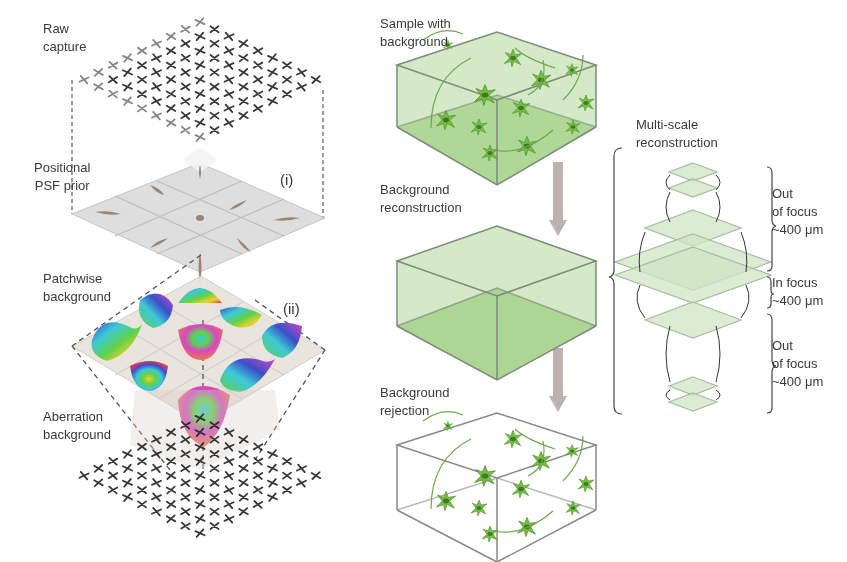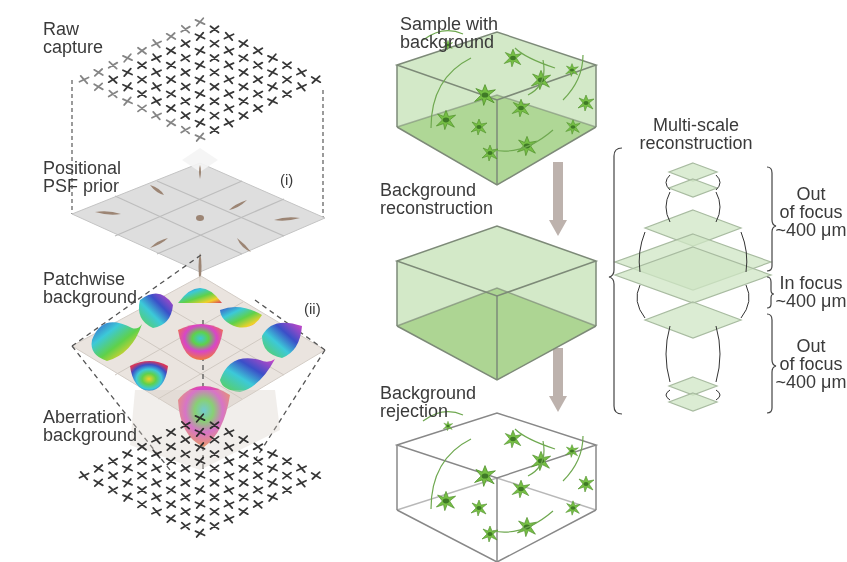--- a/index.html
+++ b/index.html
@@ -1,20 +1,20 @@
 <!DOCTYPE html>
 <html><head>
 <meta charset="utf-8">
 <style>
   html, body { margin: 0; padding: 0; background: #ffffff; }
   body { width: 847px; height: 562px; position: relative; overflow: hidden;
          font-family: "Liberation Sans", sans-serif; color: #333333; }
   svg.canvas { position: absolute; left: 0; top: 0; }
-  .lbl { position: absolute; font-size: 18px; line-height: 18px; color: #3a3a3a; white-space: pre-line; }
-  .lbl.center { text-align: center; }
+  .lbl { position: absolute; font-size: 13px; line-height: 18px; color: #3a3a3a; white-space: pre-line; }
+  .lbl.center { }
   .tag { position: absolute; font-size: 15px; color: #3a3a3a; }
 </style>
 </head>
 <body>
 
 <svg class="canvas" width="847" height="562" viewBox="0 0 847 562" xmlns="http://www.w3.org/2000/svg">
   <defs>
     <linearGradient id="zern1" x1="0" y1="0" x2="1" y2="1">
       <stop offset="0" stop-color="#3b4fc8"></stop>
       <stop offset="0.3" stop-color="#3cc9d8"></stop>
@@ -379,30 +379,30 @@
   <g stroke="#444" stroke-width="1.2" fill="none">
     <path d="M622,148 q-8,0 -8,8 L614,270 q0,6 -5,7 q5,1 5,7 L614,406 q0,8 8,8"></path>
     <path d="M767,167 q5,0 5,6 L772,220 q0,5 4,6 q-4,1 -4,6 L772,266 q0,5 -5,5"></path>
     <path d="M767,277 q4,0 4,5 L771,290 q0,4 3,4 q-3,0 -3,4 L771,304 q0,4 -4,4"></path>
     <path d="M767,314 q5,0 5,6 L772,360 q0,5 4,6 q-4,1 -4,6 L772,408 q0,5 -5,5"></path>
   </g>
 </svg>
 
 <div class="lbl" style="left:43px;top:20px;">Raw
 capture</div>
-<div class="lbl" style="left:43px;top:159px;">Positional
+<div class="lbl" style="left:34px;top:159px;text-align:center;">Positional
 PSF prior</div>
 <div class="lbl" style="left:43px;top:270px;">Patchwise
 background</div>
 <div class="lbl" style="left:43px;top:408px;">Aberration
 background</div>
 <div class="tag" style="left:280px;top:171px;">(i)</div>
-<div class="tag" style="left:283px;top:300px;margin-left:21px;">(ii)</div>
-
-<div class="lbl" style="left:400px;top:15px;">Sample with
+<div class="tag" style="left:283px;top:300px;">(ii)</div>
+
+<div class="lbl" style="left:380px;top:15px;">Sample with
 background</div>
 <div class="lbl" style="left:380px;top:181px;">Background
 reconstruction</div>
 <div class="lbl" style="left:380px;top:384px;">Background
 rejection</div>
 
 <div class="lbl center" style="left:636px;top:116px;width:120px;">Multi-scale
 reconstruction</div>
 <div class="lbl center" style="left:772px;top:185px;width:78px;">Out
 of focus

